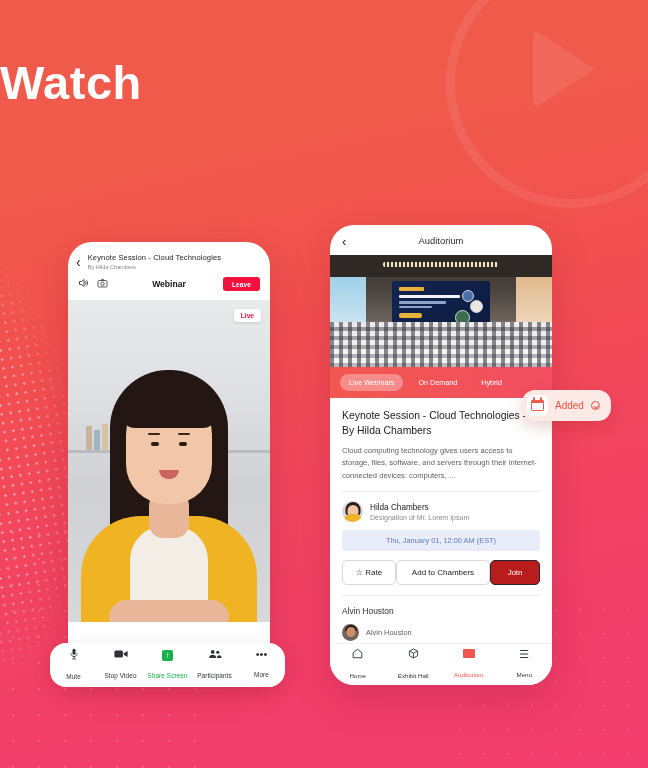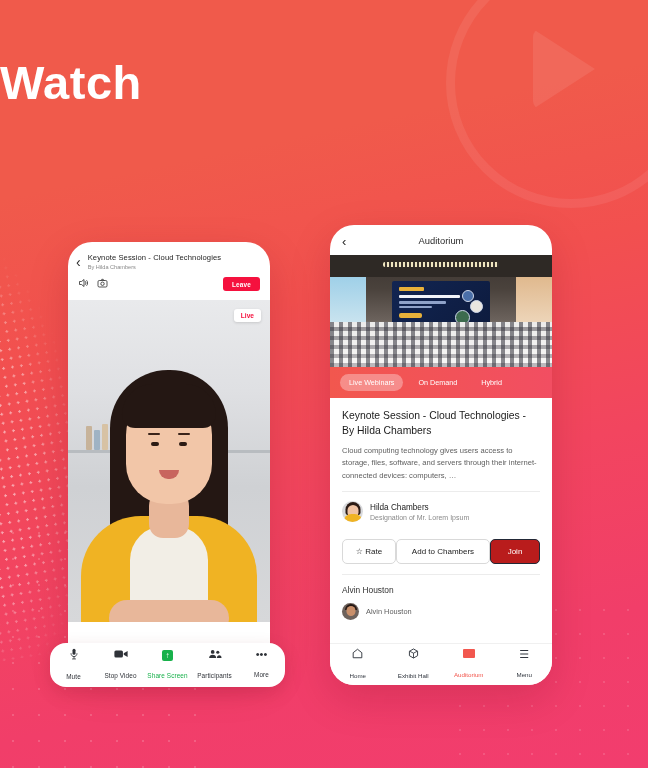--- a/index.html
+++ b/index.html
@@ -207,20 +207,21 @@
             <path d="M15 7c1.3 1.2 1.3 4.8 0 6M17.6 5c2.3 2 2.3 8 0 10" stroke="#2b2b2b" stroke-width="1.6" stroke-linecap="round"></path>
           </svg>
       </span>
       <span class="icn">
         <svg width="11" height="10" viewBox="0 0 22 20" fill="none">
             <rect x="2" y="5" width="18" height="13" rx="2.5" stroke="#2b2b2b" stroke-width="1.6"></rect>
             <path d="M8 5l1.6-2.4h2.8L14 5" stroke="#2b2b2b" stroke-width="1.6" stroke-linejoin="round"></path>
             <circle cx="11" cy="11.5" r="3.4" stroke="#2b2b2b" stroke-width="1.6"></circle>
           </svg>
       </span>
+      <span class="mid">Webinar</span>
       <span class="leave-btn">Leave</span>
     </div>
     <div class="lp-video">
       <span class="live-badge">Live</span>
       <div class="w-bg-shelf"></div>
       <div class="w-bg-books">
         <i style="left:0;height:24px;background:#c7b39a"></i>
           <i style="left:8px;height:20px;background:#9fb3c4"></i>
         <i style="left:16px;height:26px;background:#d7c2a4"></i>
           <i style="left:24px;height:18px;background:#b7c4ce"></i>
@@ -321,20 +322,21 @@
             <i class="h"></i>
             <i class="f"></i>
             <i class="b"></i>
           </span>
         <span>
           <span class="spk-n" style="display:block">Hilda Chambers</span>
           <span class="spk-d" style="display:block">Designation of Mr. Lorem Ipsum</span>
         </span>
       </div>
 
+      <div class="datebar">Thu, January 01, 12:00 AM (EST)</div>
 
       <div class="btnrow">
         <span class="btn out rate">
           <span>☆</span>
           <span>Rate</span>
         </span>
         <span class="btn out sched">Add to Chambers</span>
         <span class="btn join">Join</span>
       </div>
 
@@ -372,14 +374,24 @@
         <span class="nv-ic"><span class="scr"></span></span>
         <span class="nv-lb">Auditorium</span>
       </div>
       <div class="nv">
         <span class="nv-ic">☰</span>
         <span class="nv-lb">Menu</span>
       </div>
     </div>
   </div>
 
+  <div class="added">
+    <span class="cal">
+      <i class="p1"></i>
+        <i class="p2"></i>
+        <i class="top"></i>
+        <i class="bd"></i>
+    </span>
+    <span class="lb">Added</span>
+    <span class="chk"></span>
+  </div>
 
 </div>
 
 </body></html>

